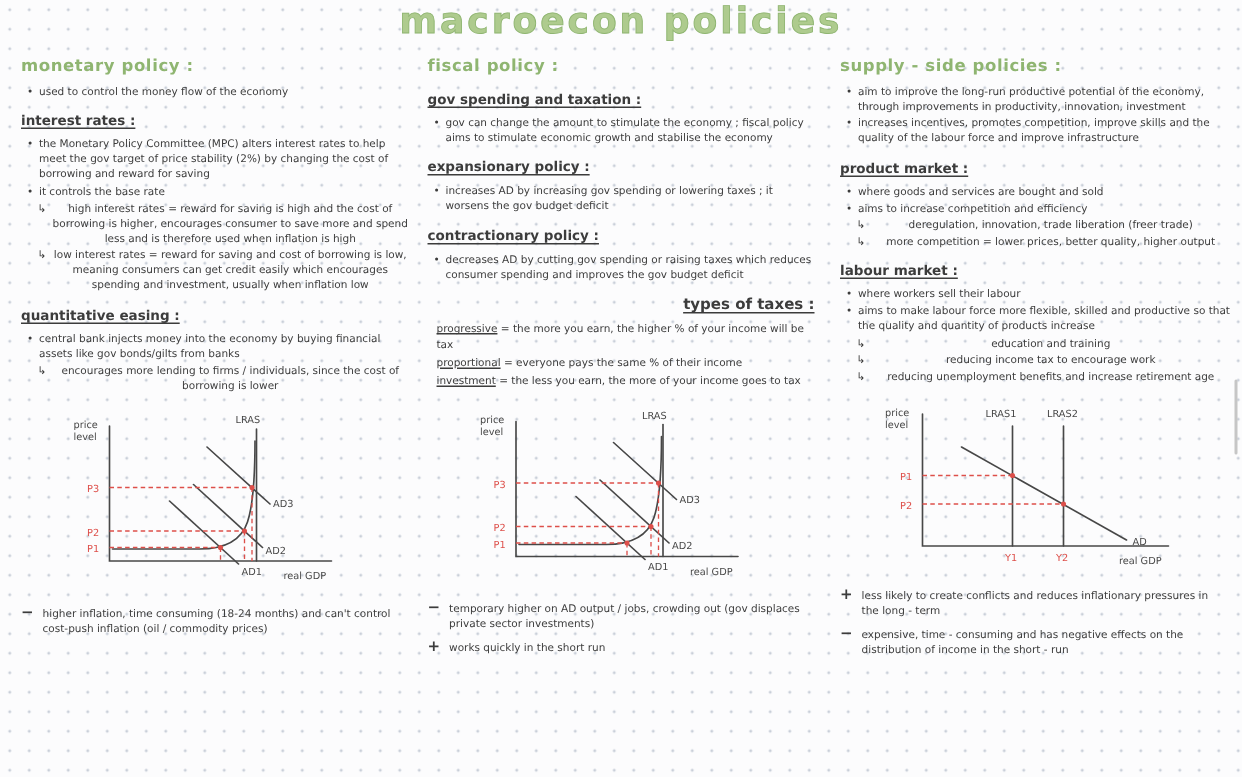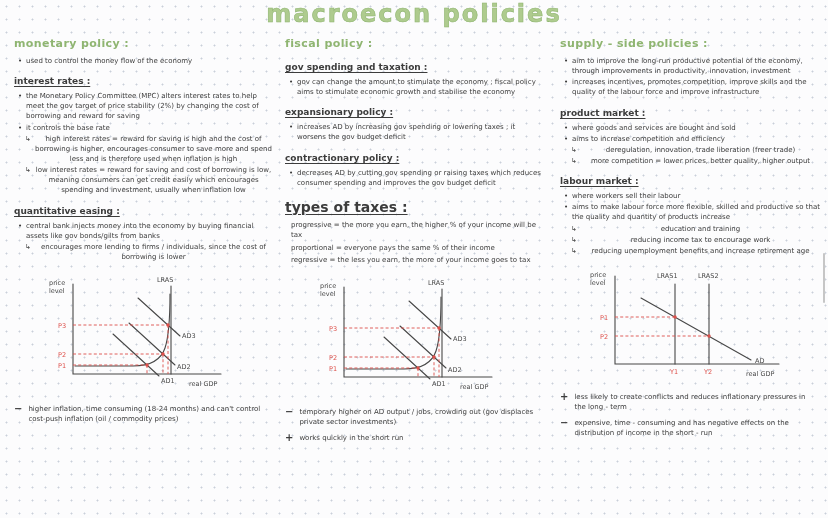--- a/index.html
+++ b/index.html
@@ -15,28 +15,28 @@
     position:absolute; top:0px; left:50%; transform:translateX(-50%);
     font-size:24px; font-weight:bold; color:#aecb8e; letter-spacing:2px;
     -webkit-text-stroke:0.6px #8fb571; white-space:nowrap;
   }
   .col { position:absolute; top:36px; font-size:7px; line-height:1.45; }
   .col1 { left:14px;  width:258px; }
   .col2 { left:285px; width:258px; }
   .col3 { left:560px; width:260px; }
   h2.green { font-size:11px; color:#8fb571; font-weight:bold; letter-spacing:0.4px; margin-bottom:4px; }
   h3.sub { font-size:9px; font-weight:bold; margin:9px 0 3px; text-decoration:underline; text-underline-offset:2px; }
-  h3.big { font-size:14px; }
+  h3.big { font-size:10px;text-align:right; }
   ul { list-style:none; margin-left:4px; }
   li.b { position:relative; padding-left:8px; margin-bottom:1px; }
   li.b::before { content:"•"; position:absolute; left:0; top:0; }
   li.a { position:relative; padding-left:17px; margin-bottom:1px;text-align:center; }
   li.a::before { content:"↳"; position:absolute; left:7px; top:0; }
   .taxline { margin:2px 0 2px 6px; }
-  .term { text-underline-offset:1px; }
+  .term { text-decoration:underline; text-underline-offset:1px; }
   .graph { display:block; margin:8px auto 0; }
   .note { display:flex; gap:6px; margin-top:6px; padding-right:6px; }
   .note .sign { font-weight:bold; font-size:10px; line-height:1; }
   .scrollbar { position:absolute; right:3px; top:253px; width:2px; height:50px; background:#c6c6c6; border-radius:2px; }
   svg text { font-family:"DejaVu Sans", sans-serif; }
 </style>
 </head>
 <body>
 
 <div class="page">
@@ -125,21 +125,21 @@
     <h3 class="sub big">types of taxes :</h3>
     <div class="taxline">
       <span class="term">progressive</span>
       <span>= the more you earn, the higher % of your income will be tax</span>
     </div>
     <div class="taxline">
       <span class="term">proportional</span>
       <span>= everyone pays the same % of their income</span>
     </div>
     <div class="taxline">
-      <span class="term">regressive</span>
+      <span class="term">investment</span>
       <span>= the less you earn, the more of your income goes to tax</span>
     </div>
 
     <svg class="graph" width="200" height="128" viewBox="0 0 200 128">
       <g stroke="#474747" stroke-width="1.1" fill="none" stroke-linecap="round">
         <path d="M30 14 V104 H178"></path>
         <path d="M128 16 V104"></path>
         <path d="M32 96 L90 96 C108 96 118 90 122 78 C126 66 127 46 127 24"></path>
         <path d="M70 64 L116 106"></path>
         <path d="M86 53 L132 95"></path>

